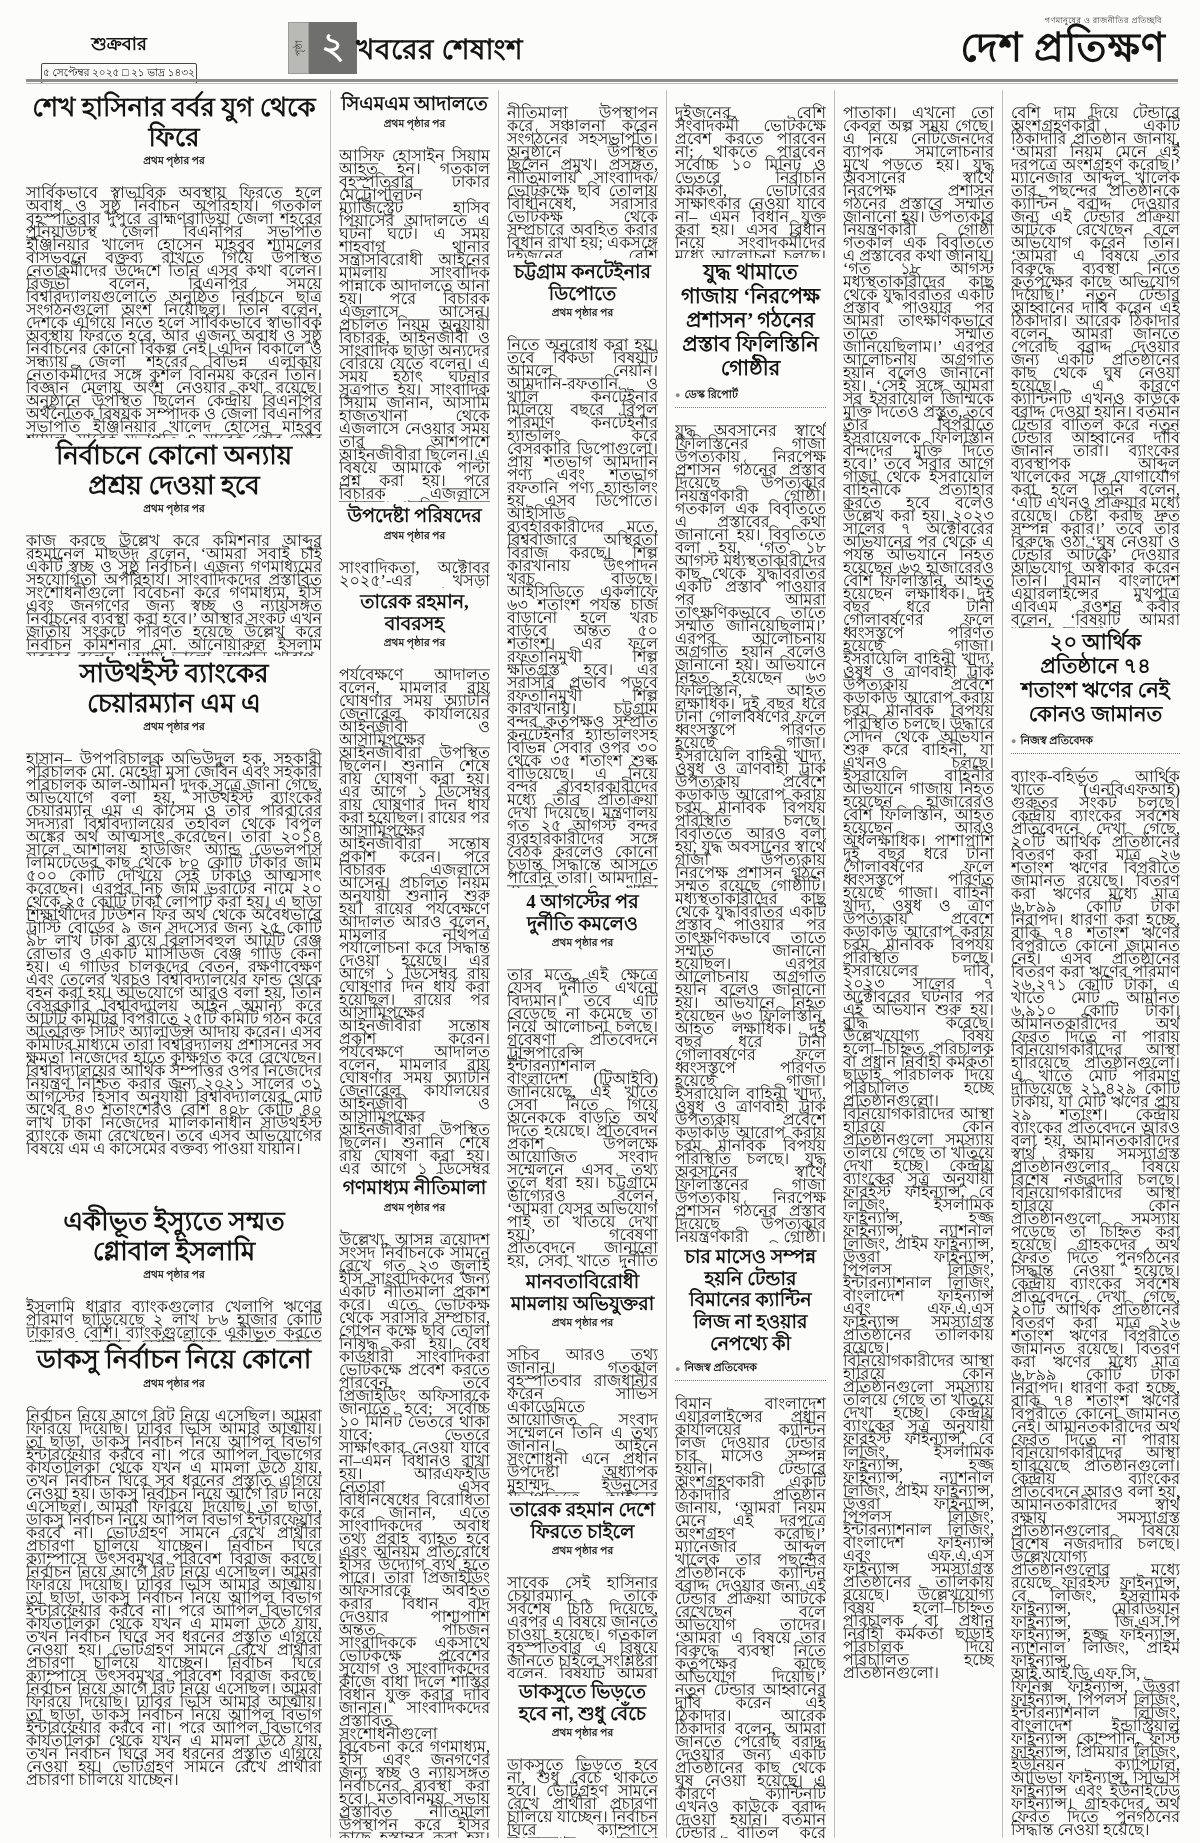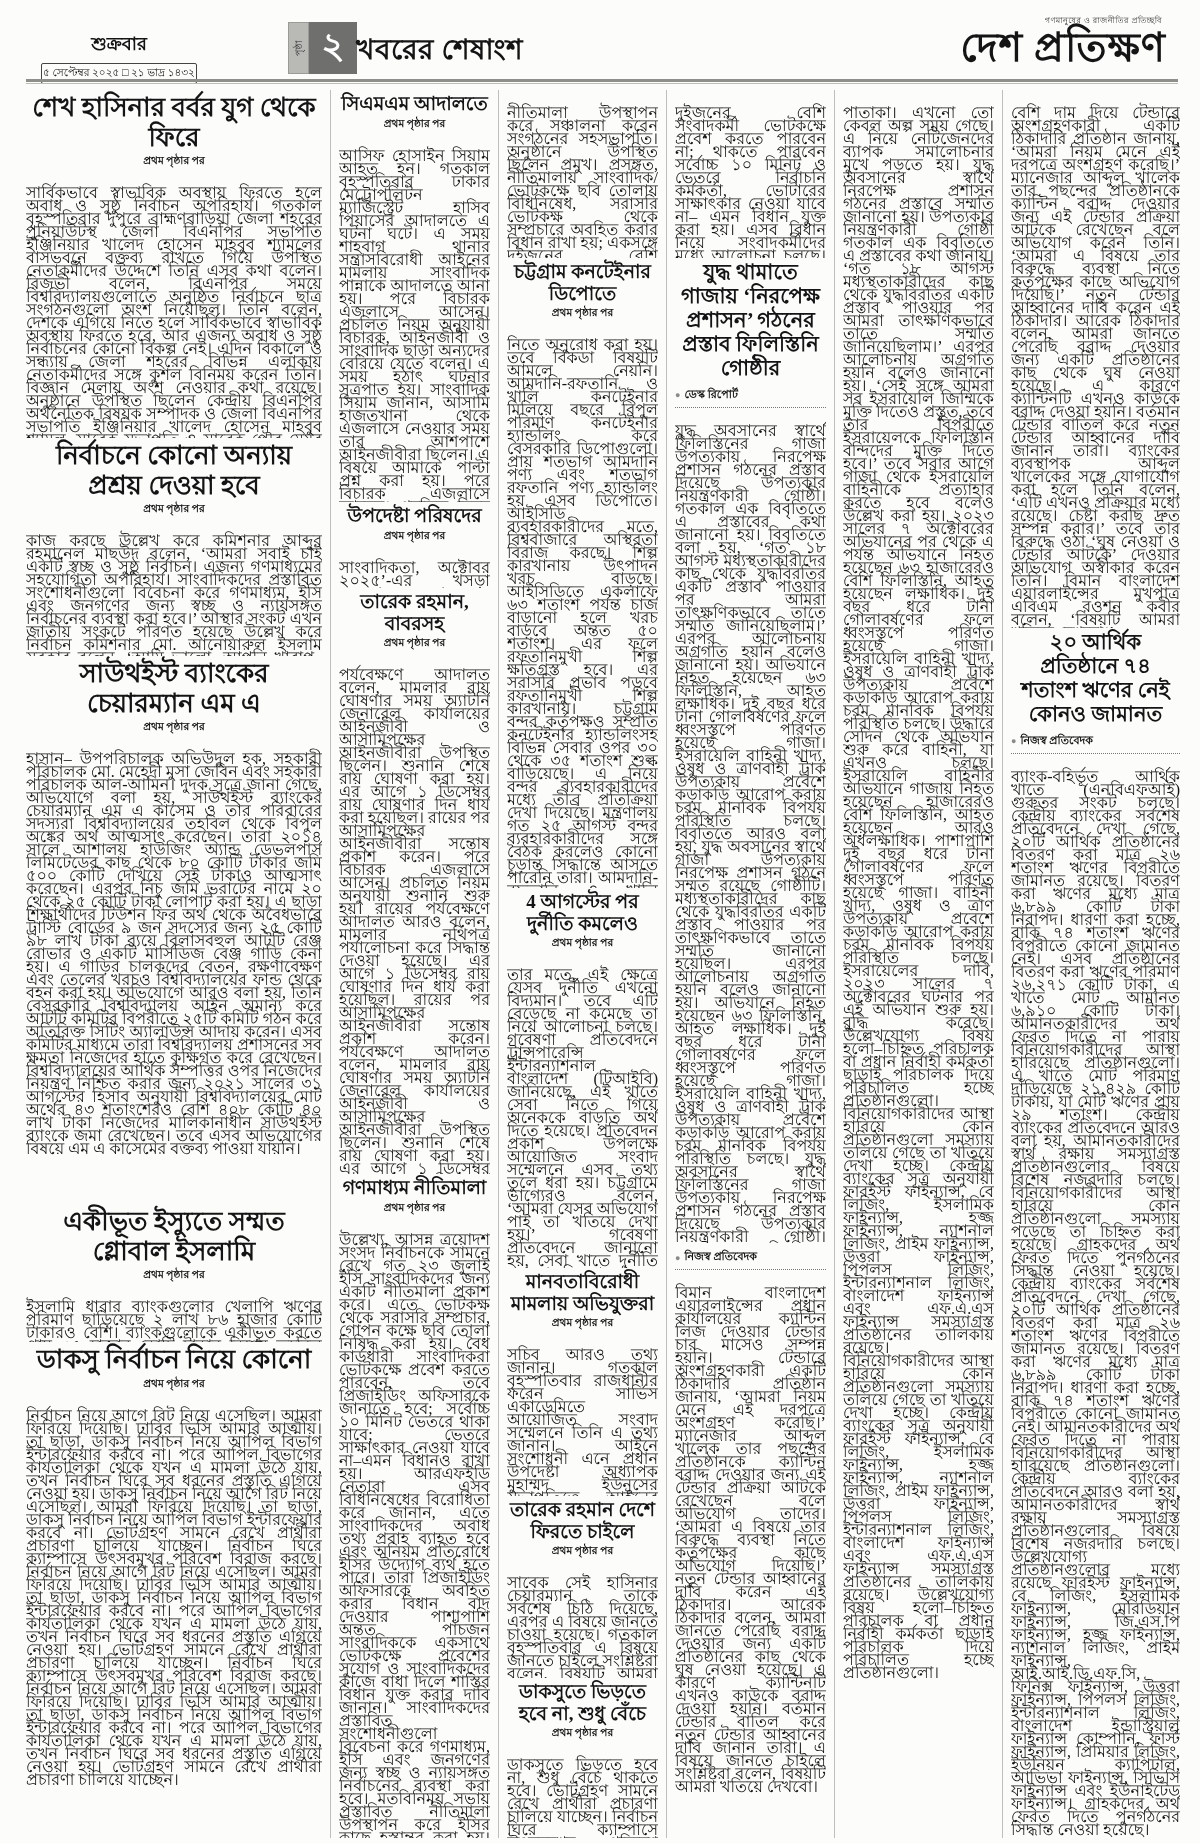--- a/index.html
+++ b/index.html
@@ -153,20 +153,21 @@
       <article class="story" style="height:985px">
         <h2 class="headline hl-lg">যুদ্ধ থামাতে গাজায় ‘নিরপেক্ষ প্রশাসন’ গঠনের প্রস্তাব ফিলিস্তিনি গোষ্ঠীর</h2>
         <div class="byline">
           <span class="dot">●</span>
           <span>ডেস্ক রিপোর্ট</span>
         </div>
         <div class="byline-rule"></div>
         <p class="body">যুদ্ধ অবসানের স্বার্থে ফিলিস্তিনের গাজা উপত্যকায় নিরপেক্ষ প্রশাসন গঠনের প্রস্তাব দিয়েছে উপত্যকার নিয়ন্ত্রণকারী গোষ্ঠী। গতকাল এক বিবৃতিতে এ প্রস্তাবের কথা জানানো হয়। বিবৃতিতে বলা হয়, ‘গত ১৮ আগস্ট মধ্যস্থতাকারীদের কাছ থেকে যুদ্ধবিরতির একটি প্রস্তাব পাওয়ার পর আমরা তাৎক্ষণিকভাবে তাতে সম্মতি জানিয়েছিলাম।’ এরপর আলোচনায় অগ্রগতি হয়নি বলেও জানানো হয়। অভিযানে নিহত হয়েছেন ৬৩ ফিলিস্তিনি, আহত লক্ষাধিক। দুই বছর ধরে টানা গোলাবর্ষণের ফলে ধ্বংসস্তূপে পরিণত হয়েছে গাজা। ইসরায়েলি বাহিনী খাদ্য, ওষুধ ও ত্রাণবাহী ট্রাক উপত্যকায় প্রবেশে কড়াকড়ি আরোপ করায় চরম মানবিক বিপর্যয় পরিস্থিতি চলছে। বিবৃতিতে আরও বলা হয়, যুদ্ধ অবসানের স্বার্থে গাজা উপত্যকায় নিরপেক্ষ প্রশাসন গঠনে সম্মত রয়েছে গোষ্ঠীটি। মধ্যস্থতাকারীদের কাছ থেকে যুদ্ধবিরতির একটি প্রস্তাব পাওয়ার পর তাৎক্ষণিকভাবে তাতে সম্মতি জানানো হয়েছিল। এরপর আলোচনায় অগ্রগতি হয়নি বলেও জানানো হয়। অভিযানে নিহত হয়েছেন ৬৩ ফিলিস্তিনি, আহত লক্ষাধিক। দুই বছর ধরে টানা গোলাবর্ষণের ফলে ধ্বংসস্তূপে পরিণত হয়েছে গাজা। ইসরায়েলি বাহিনী খাদ্য, ওষুধ ও ত্রাণবাহী ট্রাক উপত্যকায় প্রবেশে কড়াকড়ি আরোপ করায় চরম মানবিক বিপর্যয় পরিস্থিতি চলছে। যুদ্ধ অবসানের স্বার্থে ফিলিস্তিনের গাজা উপত্যকায় নিরপেক্ষ প্রশাসন গঠনের প্রস্তাব দিয়েছে উপত্যকার নিয়ন্ত্রণকারী গোষ্ঠী। গতকাল এক বিবৃতিতে এ প্রস্তাবের কথা জানানো হয়। বিবৃতিতে বলা হয়, ‘গত ১৮ আগস্ট মধ্যস্থতাকারীদের কাছ থেকে যুদ্ধবিরতির একটি প্রস্তাব পাওয়ার পর আমরা তাৎক্ষণিকভাবে তাতে সম্মতি জানিয়েছিলাম।’ এরপর আলোচনায় অগ্রগতি হয়নি বলেও জানানো হয়। দুই বছর ধরে টানা গোলাবর্ষণের ফলে ধ্বংসস্তূপে পরিণত হয়েছে গাজা। ইসরায়েলি বাহিনী খাদ্য, ওষুধ ও ত্রাণবাহী ট্রাক উপত্যকায় প্রবেশে কড়াকড়ি আরোপ করায় চরম মানবিক বিপর্যয় পরিস্থিতি চলছে।</p>
       </article>
       <article class="story" style="height:597px">
+        <h2 class="headline hl-md">চার মাসেও সম্পন্ন হয়নি টেন্ডার বিমানের ক্যান্টিন লিজ না হওয়ার নেপথ্যে কী</h2>
         <div class="byline">
           <span class="dot">●</span>
           <span>নিজস্ব প্রতিবেদক</span>
         </div>
         <div class="byline-rule"></div>
         <p class="body">বিমান বাংলাদেশ এয়ারলাইন্সের প্রধান কার্যালয়ের ক্যান্টিন লিজ দেওয়ার টেন্ডার চার মাসেও সম্পন্ন হয়নি। টেন্ডারে অংশগ্রহণকারী একটি ঠিকাদারি প্রতিষ্ঠান জানায়, ‘আমরা নিয়ম মেনে এই দরপত্রে অংশগ্রহণ করেছি।’ ম্যানেজার আব্দুল খালেক তার পছন্দের প্রতিষ্ঠানকে ক্যান্টিন বরাদ্দ দেওয়ার জন্য এই টেন্ডার প্রক্রিয়া আটকে রেখেছেন বলে অভিযোগ তাদের। ‘আমরা এ বিষয়ে তার বিরুদ্ধে ব্যবস্থা নিতে কর্তৃপক্ষের কাছে অভিযোগ দিয়েছি।’ নতুন টেন্ডার আহ্বানের দাবি করেন এই ঠিকাদার। আরেক ঠিকাদার বলেন, আমরা জানতে পেরেছি বরাদ্দ দেওয়ার জন্য একটি প্রতিষ্ঠানের কাছ থেকে ঘুষ নেওয়া হয়েছে। এ কারণে ক্যান্টিনটি এখনও কাউকে বরাদ্দ দেওয়া হয়নি। বর্তমান টেন্ডার বাতিল করে নতুন টেন্ডার আহ্বানের দাবি জানান তারা। এ বিষয়ে জানতে চাইলে সংশ্লিষ্টরা বলেন, বিষয়টি আমরা খতিয়ে দেখবো।</p>
       </article>
     </section>
 
     <section class="col">

